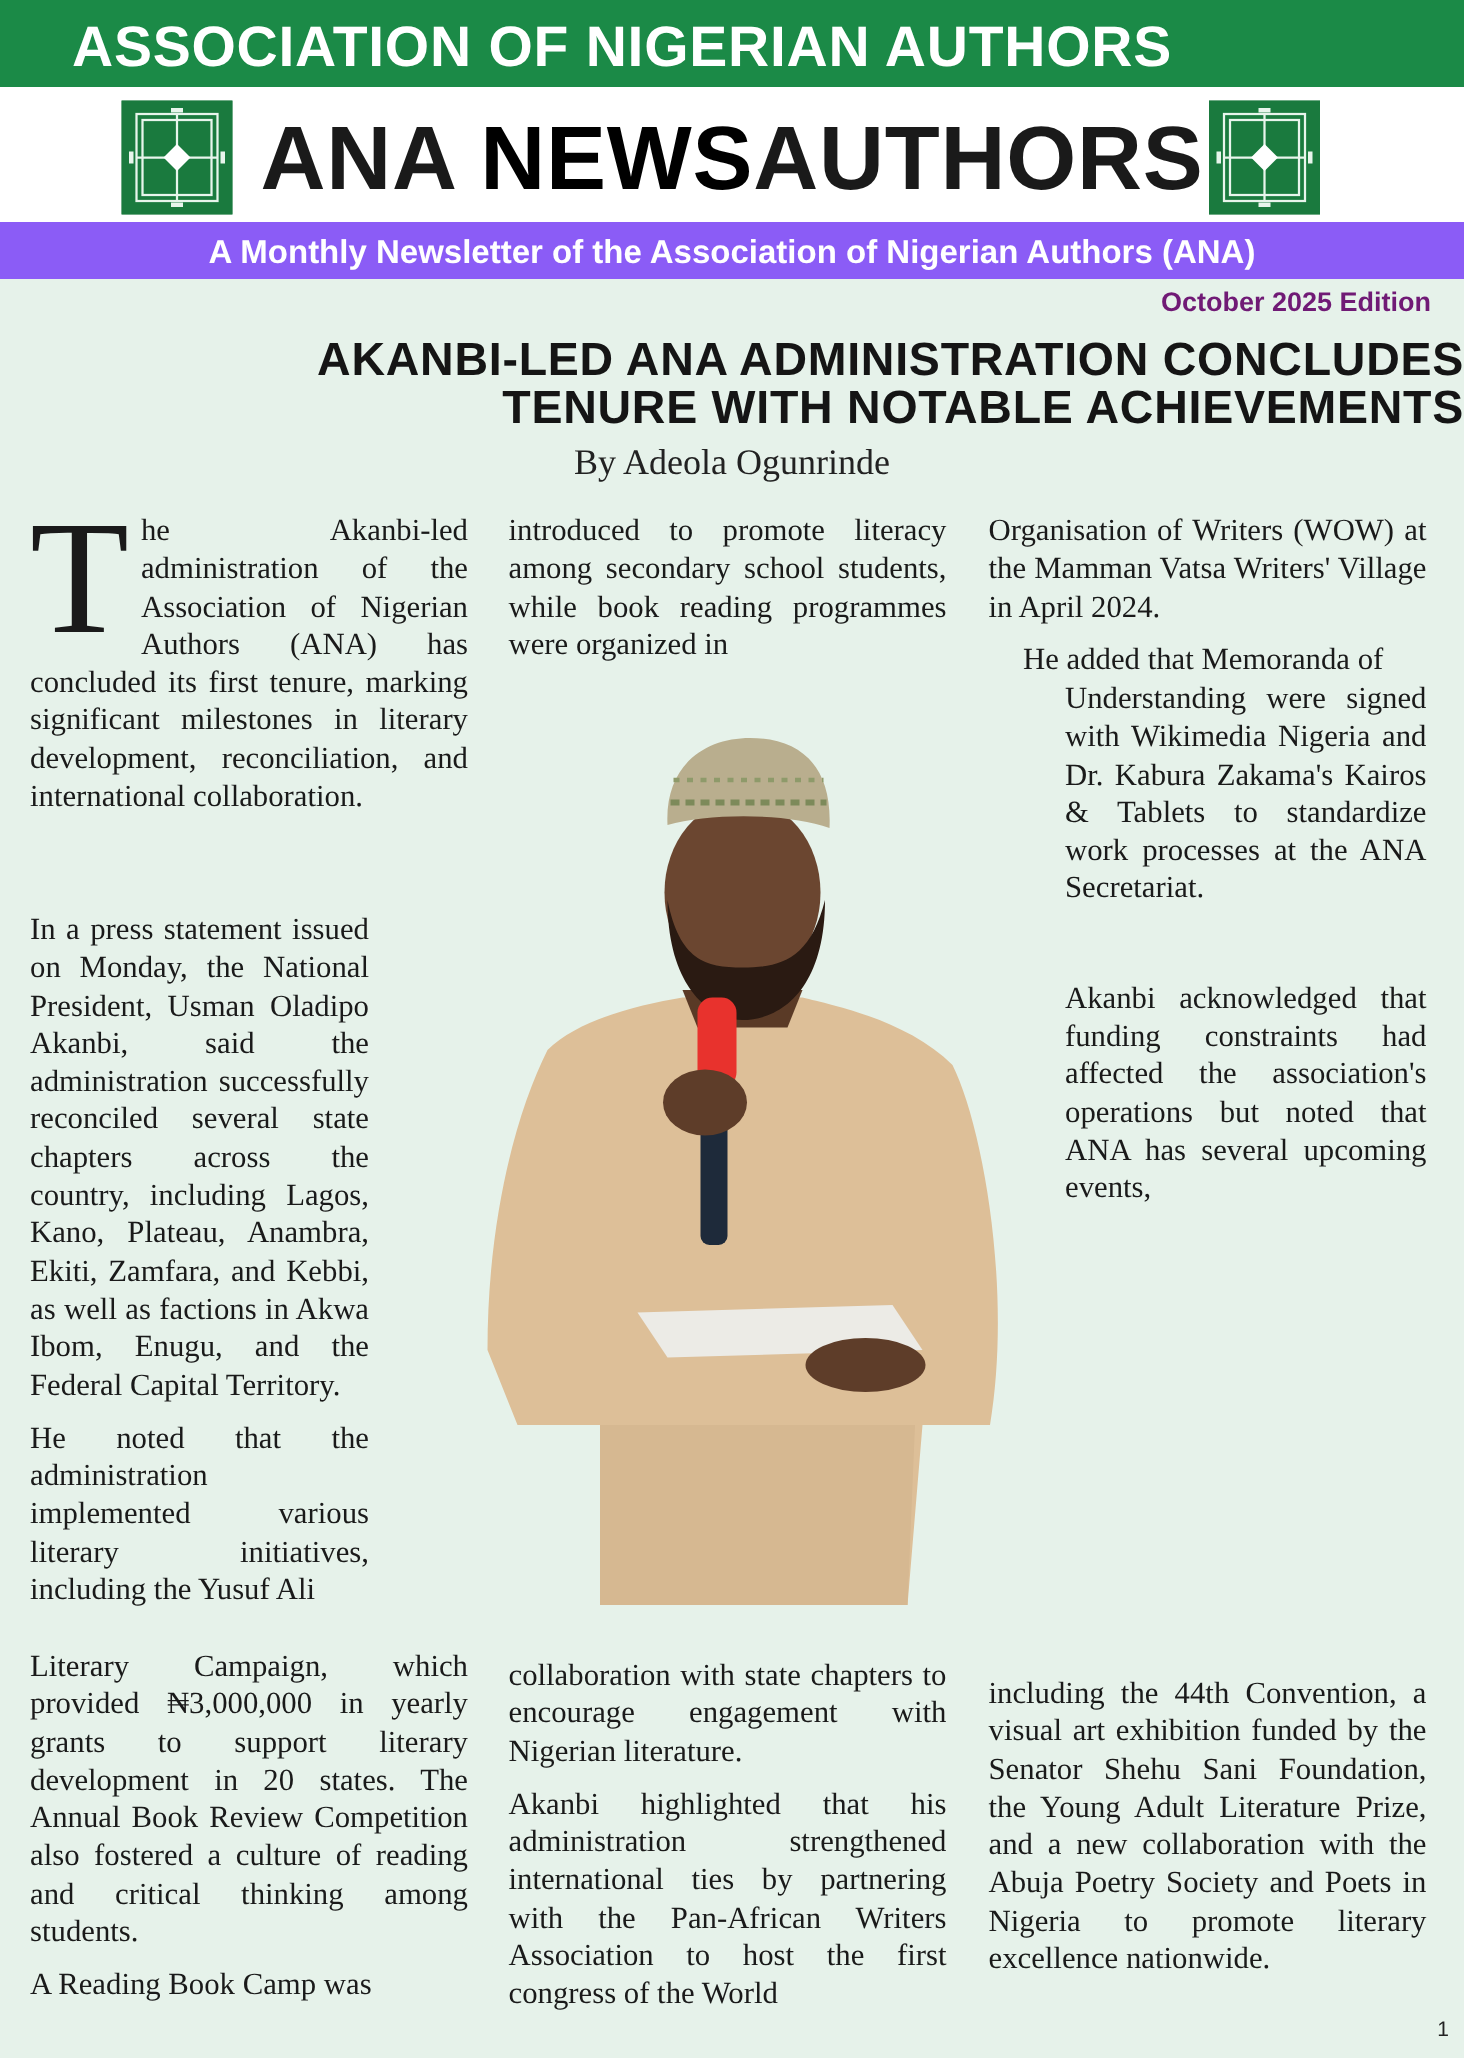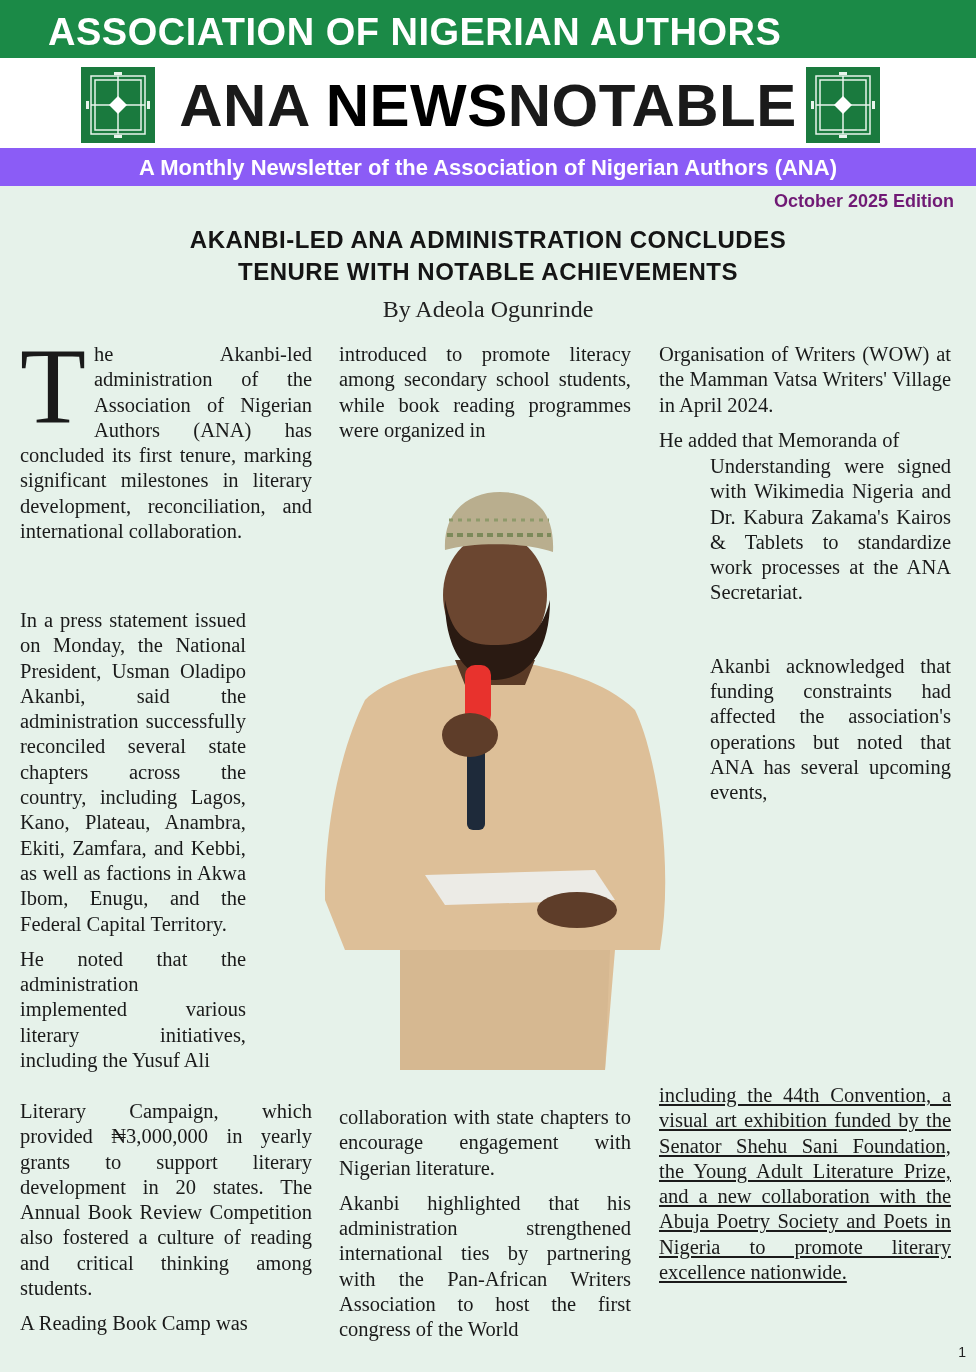--- a/index.html
+++ b/index.html
@@ -34,23 +34,23 @@
     position:absolute; left:0; top:148px; width:976px; height:38px;
     background:#8b5cf6; color:#fff; text-align:center;
     font-family:"Liberation Sans", sans-serif; font-weight:bold;
     font-size:22px; line-height:40px;
   }
   .edition {
     position:absolute; right:22px; top:191px;
     font-family:"Liberation Sans", sans-serif; font-weight:bold; font-size:18px; color:#701a75;
   }
   .headline {
-    position:absolute; left:0; width:976px; top:224px; text-align:center;
+    position:absolute; left:0; width:976px; top:224px; text-align:right;
     font-family:"Liberation Sans", sans-serif; font-weight:bold;
-    font-size:24px; line-height:32px; color:#151515; letter-spacing:0.5px;
+    font-size:31px; line-height:32px; color:#151515; letter-spacing:0.5px;
   }
   .byline {
     position:absolute; left:0; width:976px; top:296px; text-align:center;
     font-size:24px; color:#222;
   }
   .col {
     position:absolute; font-size:20.5px; line-height:25.3px; text-align:justify;
     text-align-last:left;
   }
   .col p { margin:0 0 10px 0; }
@@ -85,21 +85,21 @@
       <line x1="37" y1="9" x2="37" y2="67" stroke="#e8f5ec" stroke-width="1.5"></line>
       <line x1="10" y1="38" x2="64" y2="38" stroke="#e8f5ec" stroke-width="1.5"></line>
       <polygon points="37,29 46,38 37,47 28,38" fill="#fff"></polygon>
       <rect x="33" y="5" width="8" height="3" fill="#e8f5ec"></rect>
       <rect x="33" y="68" width="8" height="3" fill="#e8f5ec"></rect>
       <rect x="5" y="34" width="3" height="8" fill="#e8f5ec"></rect>
       <rect x="66" y="34" width="3" height="8" fill="#e8f5ec"></rect>
     </svg>
   </div>
   <div class="masthead-title">
-    <span>ANA </span><span class="red">NEWS</span><span>NOTABLE</span>
+    <span>ANA </span><span class="red">NEWS</span><span>AUTHORS</span>
   </div>
   <div class="logo right">
     <svg width="74" height="76" viewBox="0 0 74 76">
       <rect x="0" y="0" width="74" height="76" fill="#1a7a3e"></rect>
       <rect x="10" y="9" width="54" height="58" fill="none" stroke="#e8f5ec" stroke-width="1.5"></rect>
       <rect x="14" y="13" width="46" height="50" fill="none" stroke="#e8f5ec" stroke-width="1.5"></rect>
       <line x1="37" y1="9" x2="37" y2="67" stroke="#e8f5ec" stroke-width="1.5"></line>
       <line x1="10" y1="38" x2="64" y2="38" stroke="#e8f5ec" stroke-width="1.5"></line>
       <polygon points="37,29 46,38 37,47 28,38" fill="#fff"></polygon>
       <rect x="33" y="5" width="8" height="3" fill="#e8f5ec"></rect>
@@ -165,23 +165,23 @@
     <ellipse cx="165" cy="255" rx="28" ry="22" fill="#5e3d29"></ellipse>
 
     <polygon points="120,395 290,390 310,420 140,425" fill="#ecebe6"></polygon>
 
     <ellipse cx="272" cy="430" rx="40" ry="18" fill="#5e3d29"></ellipse>
   </svg>
 </div>
 
 <div class="col col3">
   <p>Organisation of Writers (WOW) at the Mamman Vatsa Writers' Village in April 2024.</p>
-  <p style="margin-bottom:0;">He added that Memoranda of</p>
+  <p style="margin-bottom:0;margin-left:23px;">He added that Memoranda of</p>
 </div>
 <div class="col" style="left:710px; top:454px; width:241px;">
   <p>Understanding were signed with Wikimedia Nigeria and Dr. Kabura Zakama's Kairos &amp; Tablets to standardize work processes at the ANA Secretariat.</p>
   <p style="margin-bottom:0;margin-top:48px;">Akanbi acknowledged that funding constraints had affected the association's operations but noted that ANA has several upcoming events,</p>
 </div>
-<div class="col" style="left:659px; top:1083px; width:292px;text-decoration:underline;">
+<div class="col" style="left:659px; top:1117px; width:292px;">
   <p>including the 44th Convention, a visual art exhibition funded by the Senator Shehu Sani Foundation, the Young Adult Literature Prize, and a new collaboration with the Abuja Poetry Society and Poets in Nigeria to promote literary excellence nationwide.</p>
 </div>
 
 <div class="page-num">1</div>
 
 </body></html>

